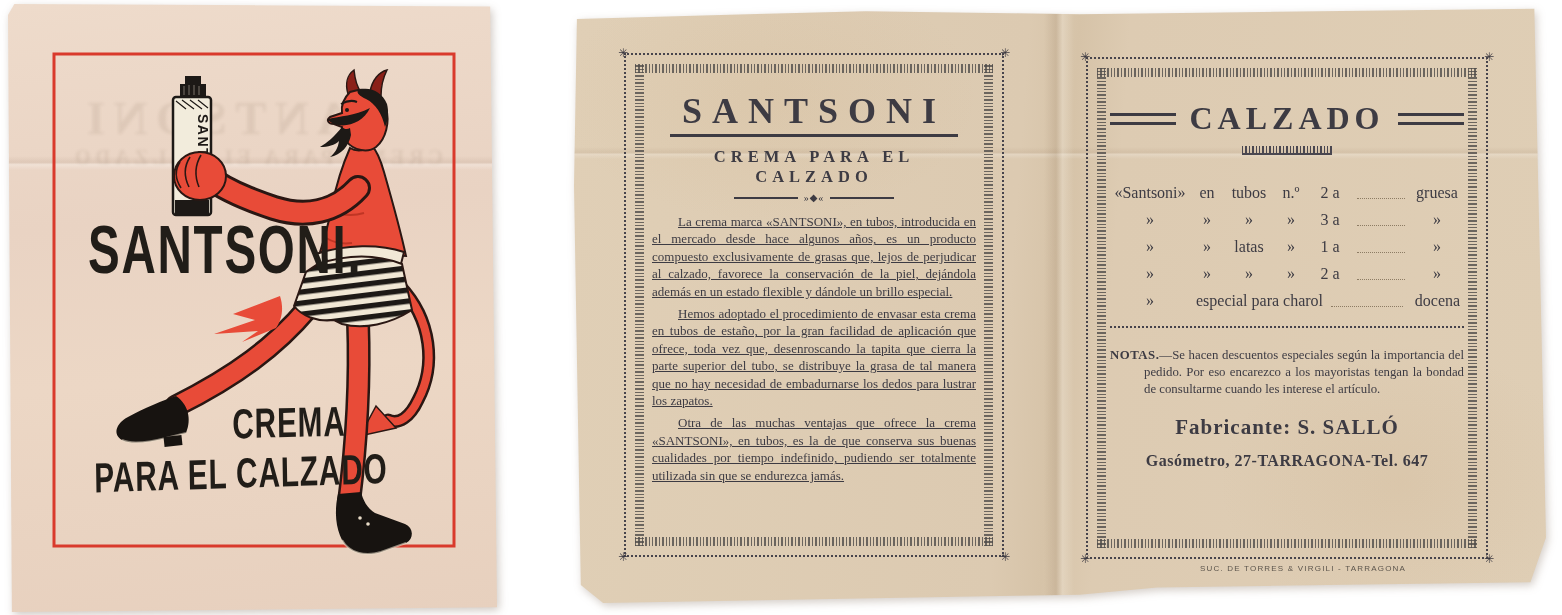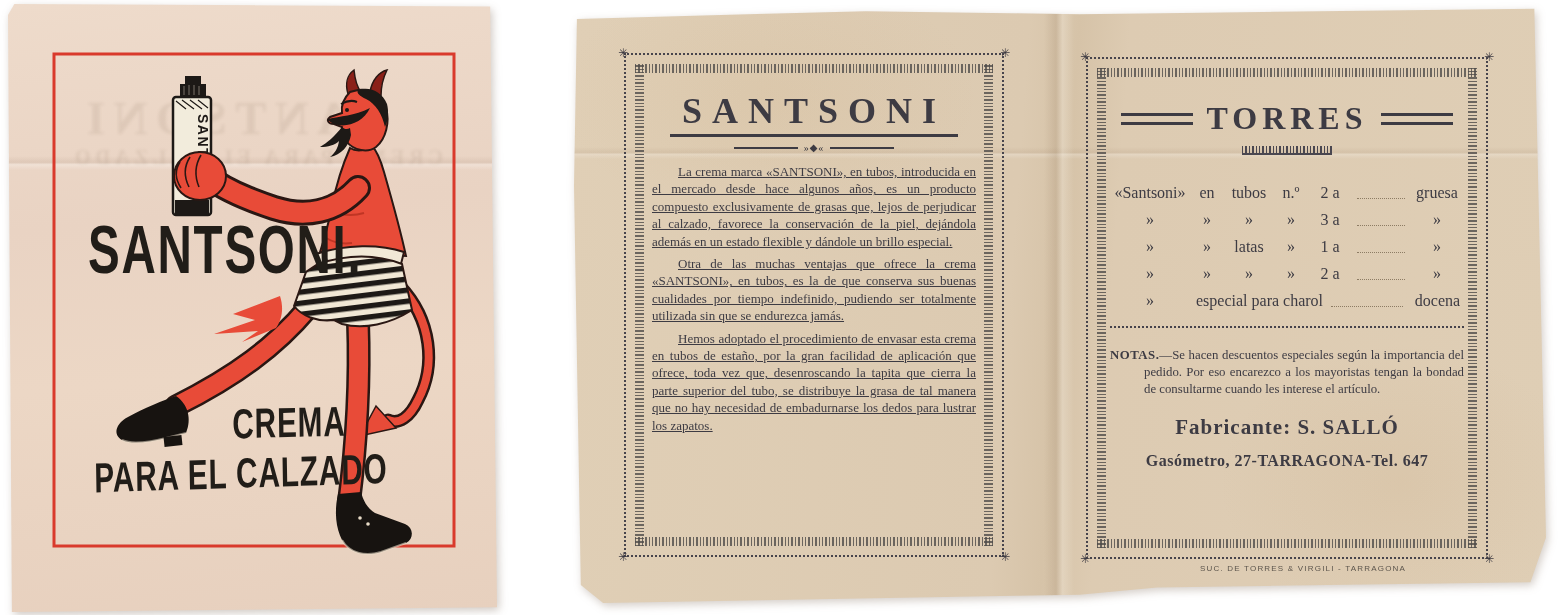--- a/index.html
+++ b/index.html
@@ -214,50 +214,51 @@
         <span class="corner c-tr">✳</span>
         <span class="corner c-bl">✳</span>
         <span class="corner c-br">✳</span>
         <div class="hframe">
           <div class="hatch-t"></div>
               <div class="hatch-b"></div>
           <div class="hatch-l"></div>
               <div class="hatch-r"></div>
           <div class="content">
             <div class="lp-title"><span>SANTSONI</span></div>
+            <div class="lp-sub">CREMA PARA EL CALZADO</div>
             <div class="orn">
               <span class="orn-line"></span>
                   <span class="orn-glyph">»◆«</span>
                   <span class="orn-line"></span>
             </div>
             <div class="lp-body">
               <p>La crema marca «SANTSONI», en tubos, introducida en el mercado desde hace algunos años, es un producto compuesto exclusivamente de grasas que, lejos de perjudicar al calzado, favorece la conservación de la piel, dejándola además en un estado flexible y dándole un brillo especial.</p>
+              <p>Hemos adoptado el procedimiento de envasar esta crema en tubos de estaño, por la gran facilidad de aplicación que ofrece, toda vez que, desenroscando la tapita que cierra la parte superior del tubo, se distribuye la grasa de tal manera que no hay necesidad de embadurnarse los dedos para lustrar los zapatos.</p>
               <p>Otra de las muchas ventajas que ofrece la crema «SANTSONI», en tubos, es la de que conserva sus buenas cualidades por tiempo indefinido, pudiendo ser totalmente utilizada sin que se endurezca jamás.</p>
-              <p>Hemos adoptado el procedimiento de envasar esta crema en tubos de estaño, por la gran facilidad de aplicación que ofrece, toda vez que, desenroscando la tapita que cierra la parte superior del tubo, se distribuye la grasa de tal manera que no hay necesidad de embadurnarse los dedos para lustrar los zapatos.</p>
             </div>
           </div>
         </div>
       </div>
     </div>
 
     <div class="page page-right">
       <div class="dframe">
         <span class="corner c-tl">✳</span>
         <span class="corner c-tr">✳</span>
         <span class="corner c-bl">✳</span>
         <span class="corner c-br">✳</span>
         <div class="hframe">
           <div class="hatch-t"></div>
               <div class="hatch-b"></div>
           <div class="hatch-l"></div>
               <div class="hatch-r"></div>
           <div class="content">
             <div class="rp-precios">
               <span class="pbar"></span>
-              <h2>TORRES</h2>
+              <h2>CALZADO</h2>
               <span class="pbar"></span>
             </div>
             <div class="pbadge-row">
                   <div class="pbadge"></div>
                 </div>
 
             <div class="ptable">
               <div class="prow">
                 <span>«Santsoni»</span>
                     <span>en</span>

